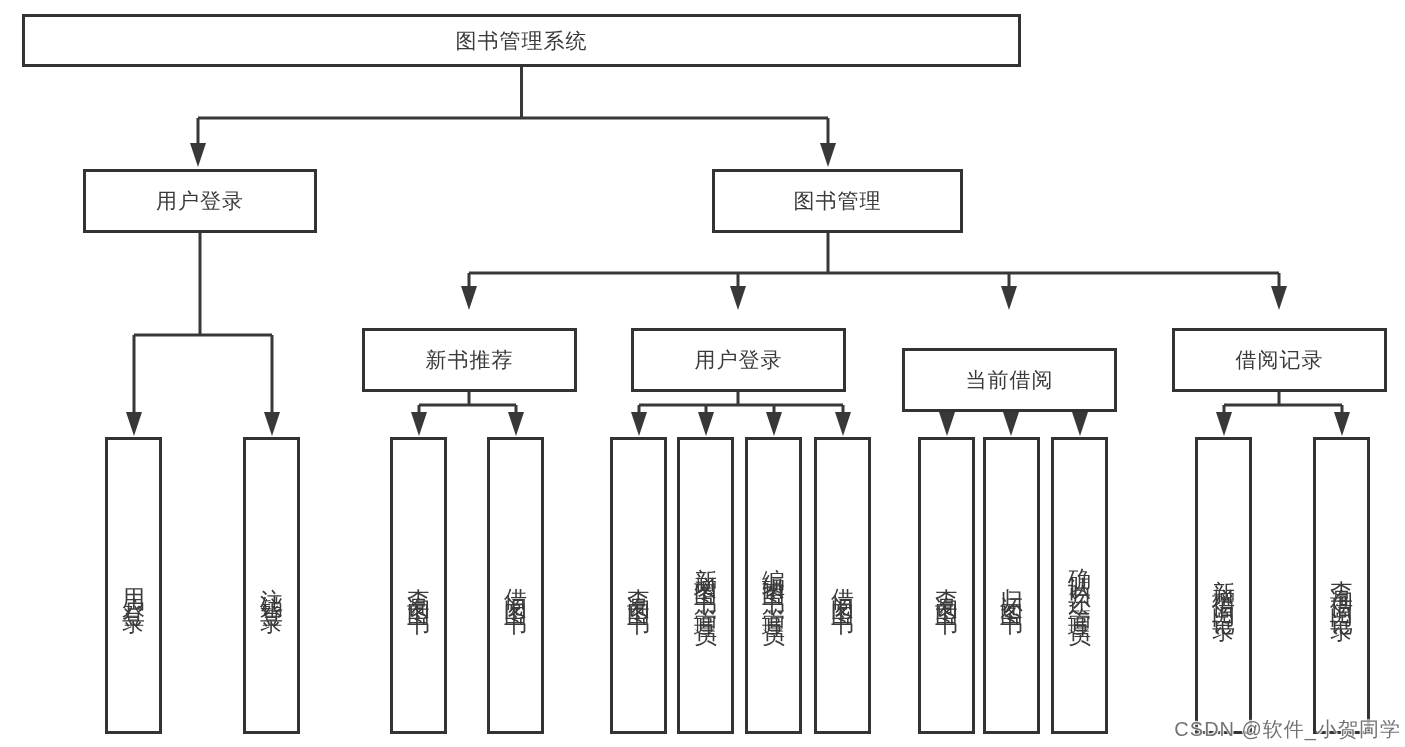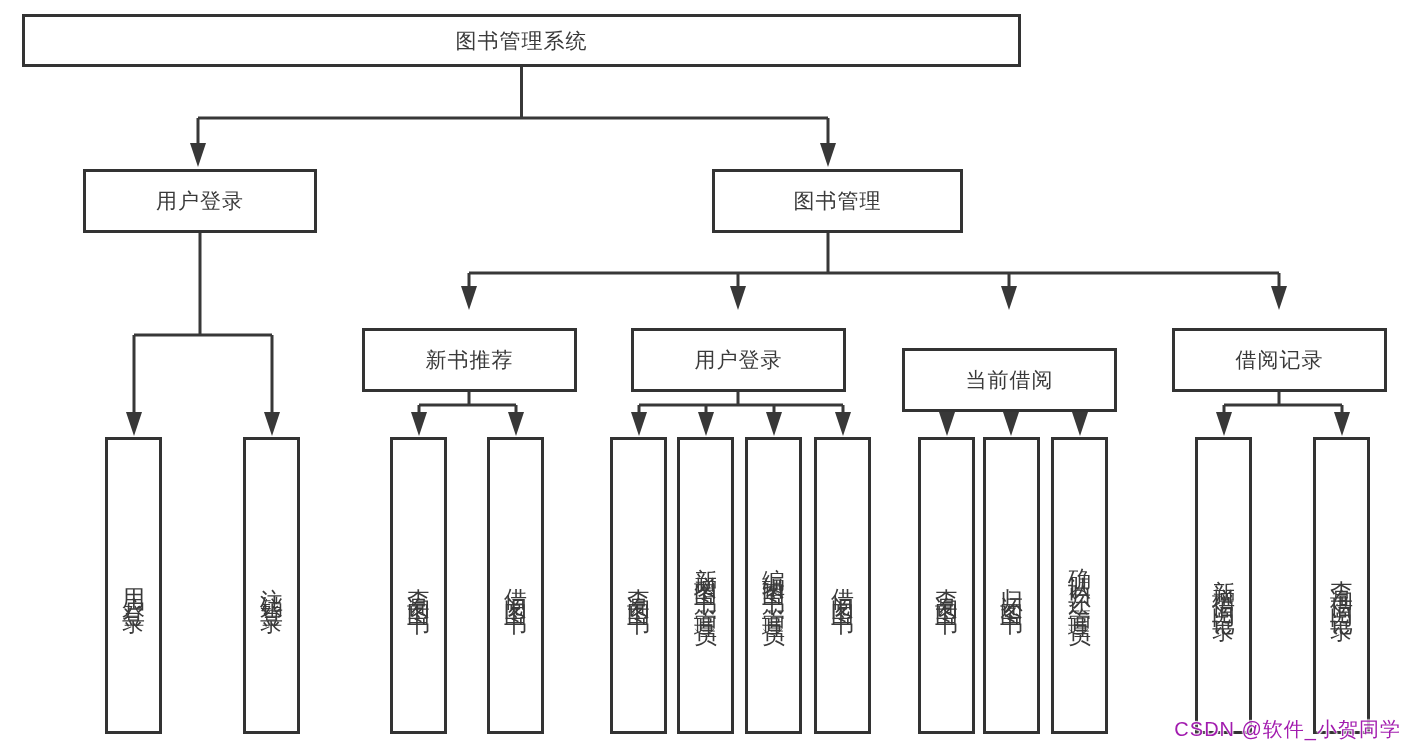--- a/index.html
+++ b/index.html
@@ -72,21 +72,21 @@
   .leaf-9  { left: 918px; }
   .leaf-10 { left: 983px; }
   .leaf-11 { left: 1051px; }
   .leaf-12 { left: 1195px; }
   .leaf-13 { left: 1313px; }
   #watermark {
     position: absolute;
     right: 4px;
     bottom: 4px;
     font-size: 20px;
-    color: #a21caf;
+    color: #737373;
     letter-spacing: 1px;
     z-index: 2;
     text-shadow: 0 0 2px #ffffff, 1px 1px 1px #ffffff, -1px -1px 1px #ffffff;
     white-space: nowrap;
   }
 </style>
 </head>
 <body>
 
 <div id="canvas">

